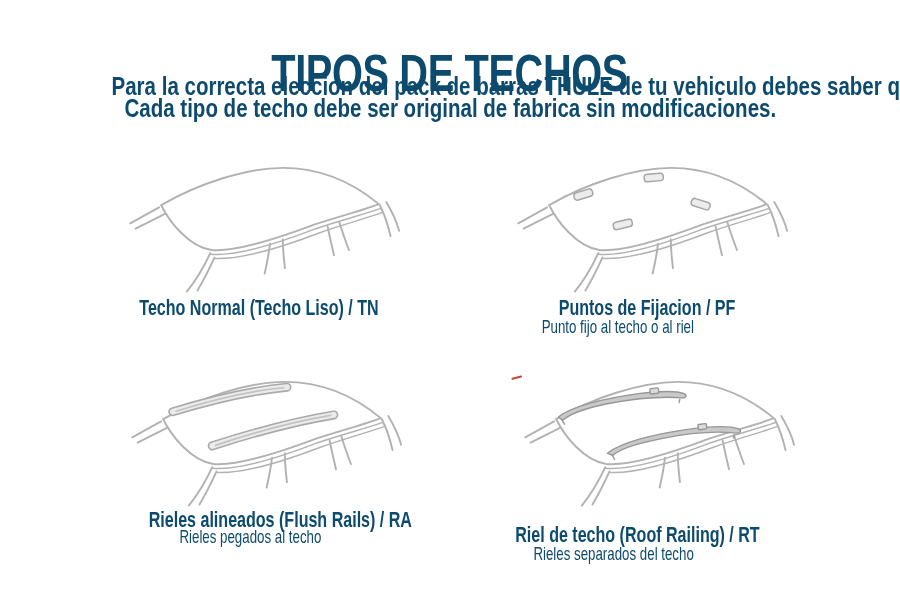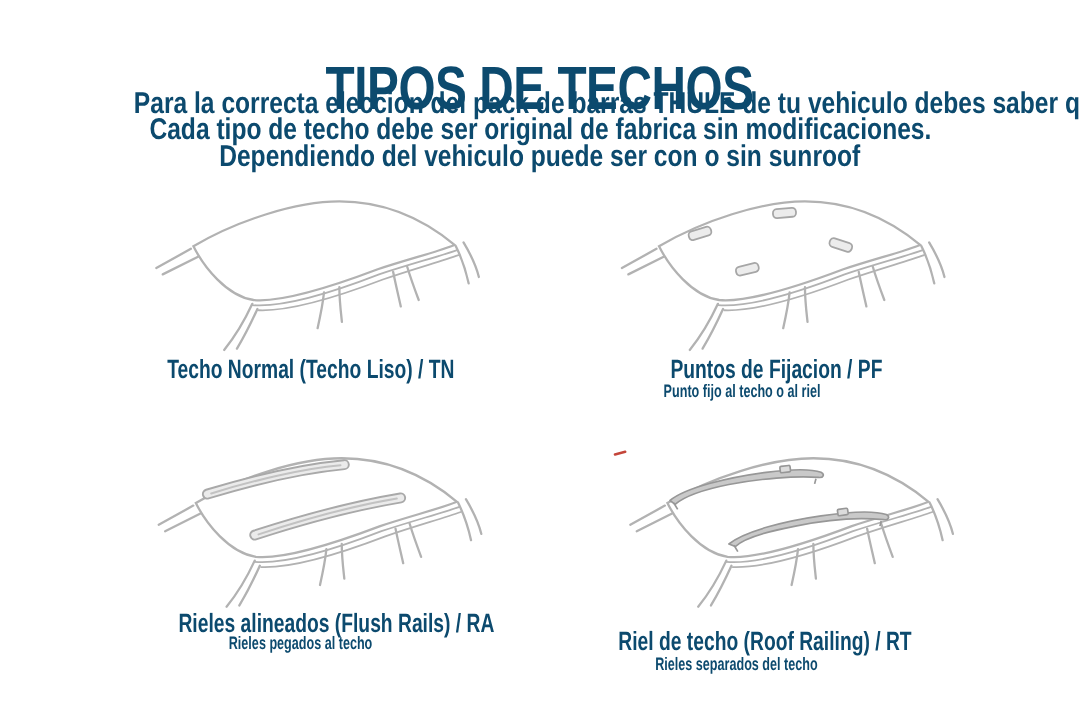--- a/index.html
+++ b/index.html
@@ -22,21 +22,21 @@
   .intro{left:0;top:75px;width:900px;text-align:center;}
   .intro-line{font-size:25px;font-weight:bold;line-height:22px;text-align:center;}
 
   .illus{position:absolute;width:320px;height:160px;}
   .roof-label{
     position:absolute;width:300px;text-align:center;
     font-size:22px;font-weight:bold;line-height:23px;
   }
   .roof-sublabel{
     position:absolute;width:300px;text-align:center;
-    font-size:15px;font-weight:bold;line-height:17px;
+    font-size:19px;font-weight:normal;line-height:17px;
   }
   #illus-tn{left:110px;top:154px;}
   #illus-pf{left:498px;top:154px;}
   #illus-ra{left:112px;top:368px;}
   #illus-rt{left:505px;top:368px;}
   #label-tn{left:95px;top:296px;}
   #label-pf{left:468px;top:296px;text-align:right;}
   #sublabel-pf{left:468px;top:318px;}
   #label-ra{left:100px;top:508px;}
   #sublabel-ra{left:100px;top:528px;}
@@ -71,23 +71,20 @@
   <h1 class="abs page-title">
     <span class="cond cond-title">TIPOS DE TECHOS</span>
   </h1>
 
   <div class="abs intro">
     <div class="intro-line">
       <span class="cond cond-body">Para la correcta eleccion del pack de barras THULE de tu vehiculo debes saber que tipo de techo tienes.</span>
     </div>
     <div class="intro-line">
       <span class="cond cond-body">Cada tipo de techo debe ser original de fabrica sin modificaciones.</span>
-    </div>
-    <div class="intro-line">
-      <span class="cond cond-body">Dependiendo del vehiculo puede ser con o sin sunroof</span>
     </div>
   </div>
 
   <div class="card">
     <svg id="illus-tn" class="illus" viewBox="0 0 300 150">
       <use href="#roof-base"></use>
     </svg>
     <div id="label-tn" class="roof-label">
       <span class="cond cond-label">Techo Normal (Techo Liso) / TN</span>
     </div>

